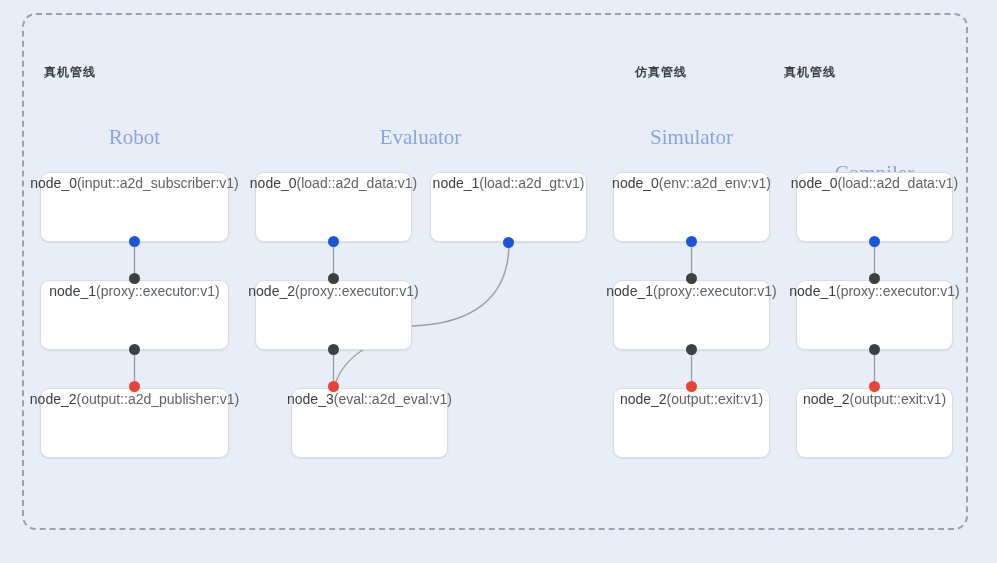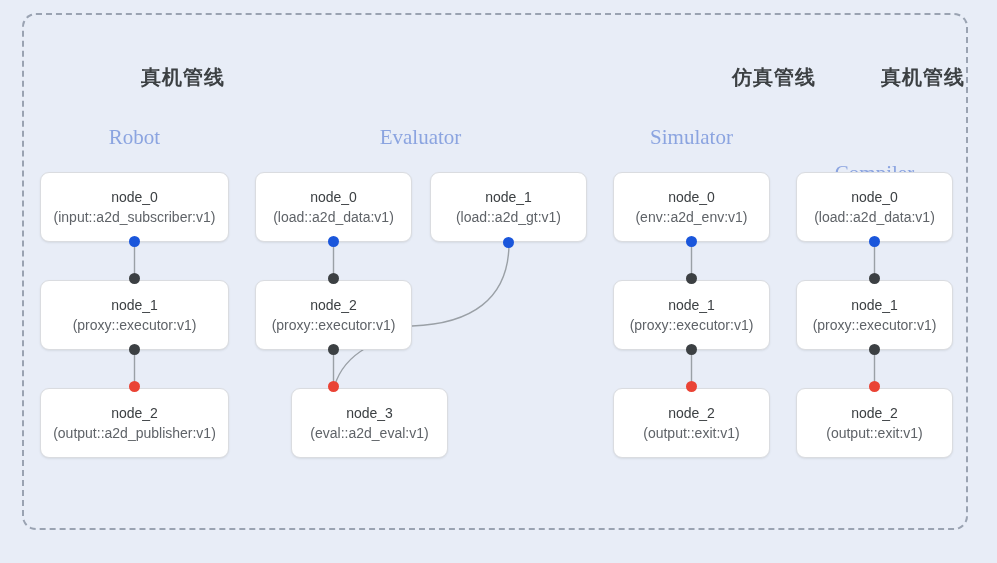--- a/index.html
+++ b/index.html
@@ -31,44 +31,44 @@
   }
   #edge-layer {
     position: absolute;
     left: 0; top: 0;
     width: 997px;
     height: 563px;
     pointer-events: none;
   }
   .col-title-cn {
     position: absolute;
-    font-size: 20px;
+    font-size: 12px;
     font-weight: bold;
     color: #3c4043;
-    text-align: right;
+    text-align: left;
     white-space: nowrap;
     letter-spacing: 1px;
   }
   .col-title-en {
     position: absolute;
     font-size: 21px;
     color: #8ba4e0;
     text-align: center;
     white-space: nowrap;
     font-family: Liberation Serif, serif;
   }
   .node-box {
     position: absolute;
     background: #ffffff;
     border: 1px solid #dadce0;
     border-radius: 9px;
     box-sizing: border-box;
     display: flex;
-    flex-direction: column;
-    align-items: center;
+    flex-direction: row;
+    align-items: flex-start;
     justify-content: center;
     box-shadow: 0 1px 2px rgba(60,64,67,0.10);
   }
   .node-title {
     font-size: 14px;
     color: #3c4043;
     line-height: 20px;
     white-space: nowrap;
   }
   .node-sub {

